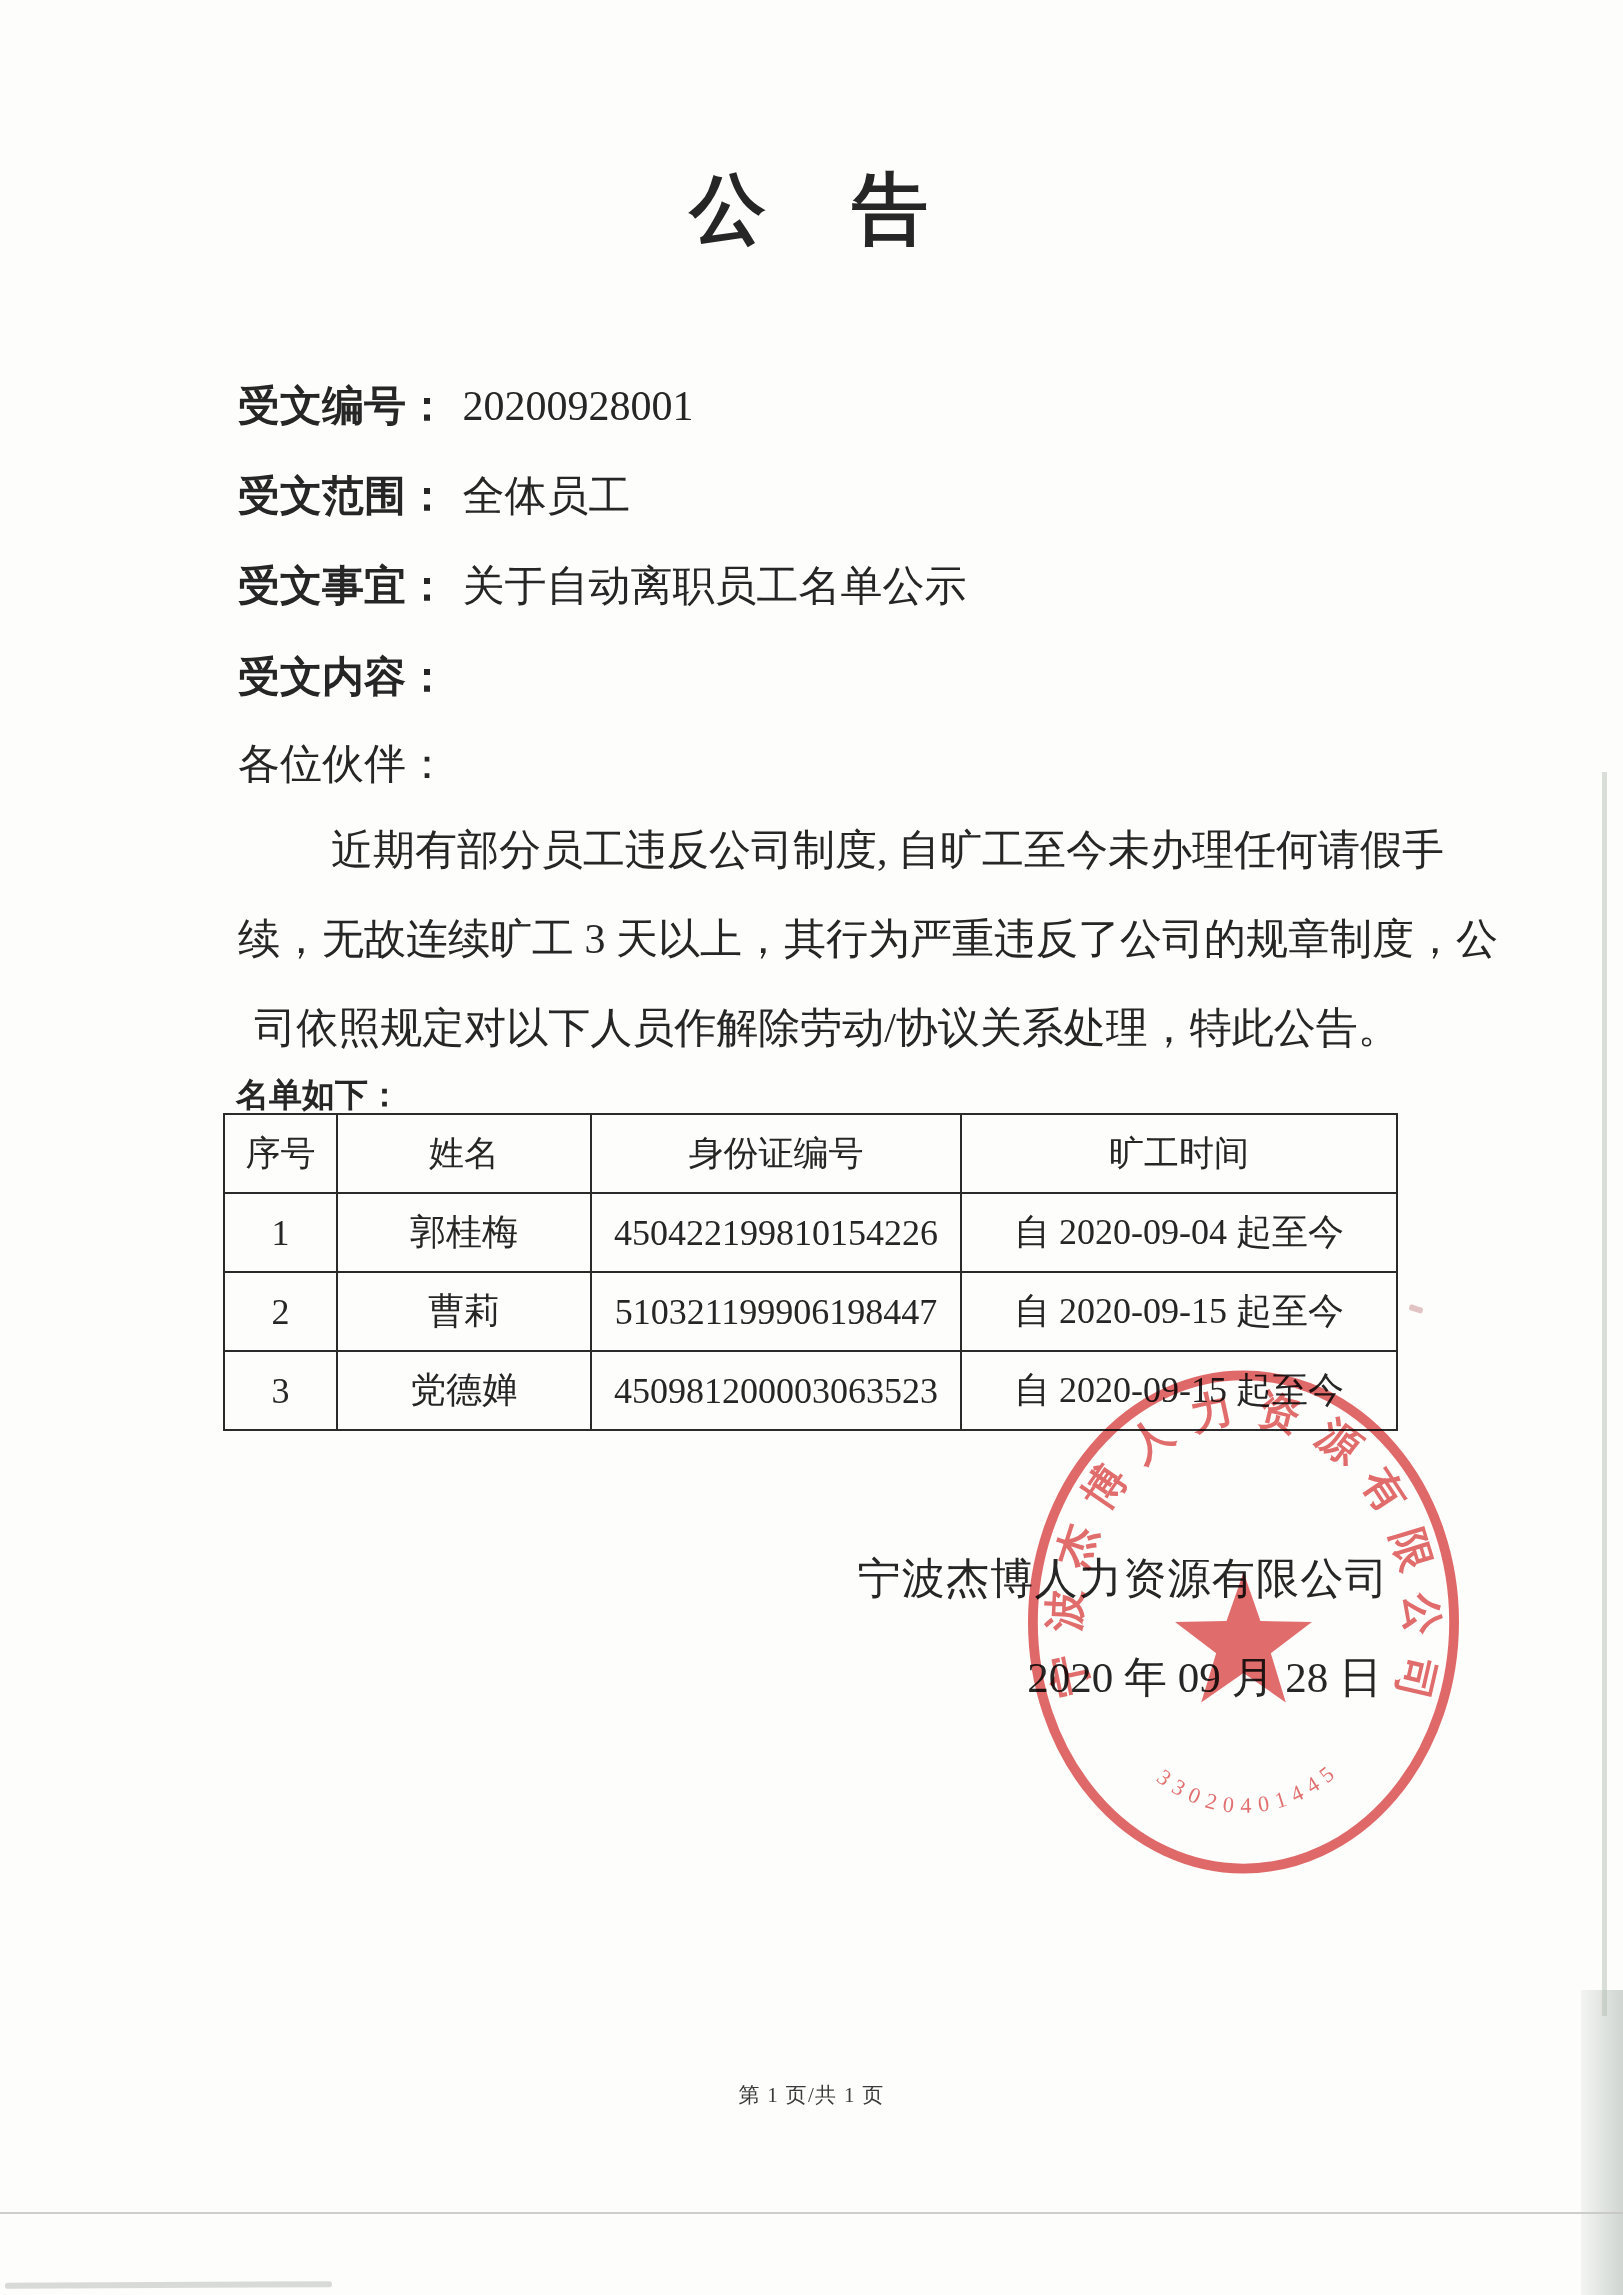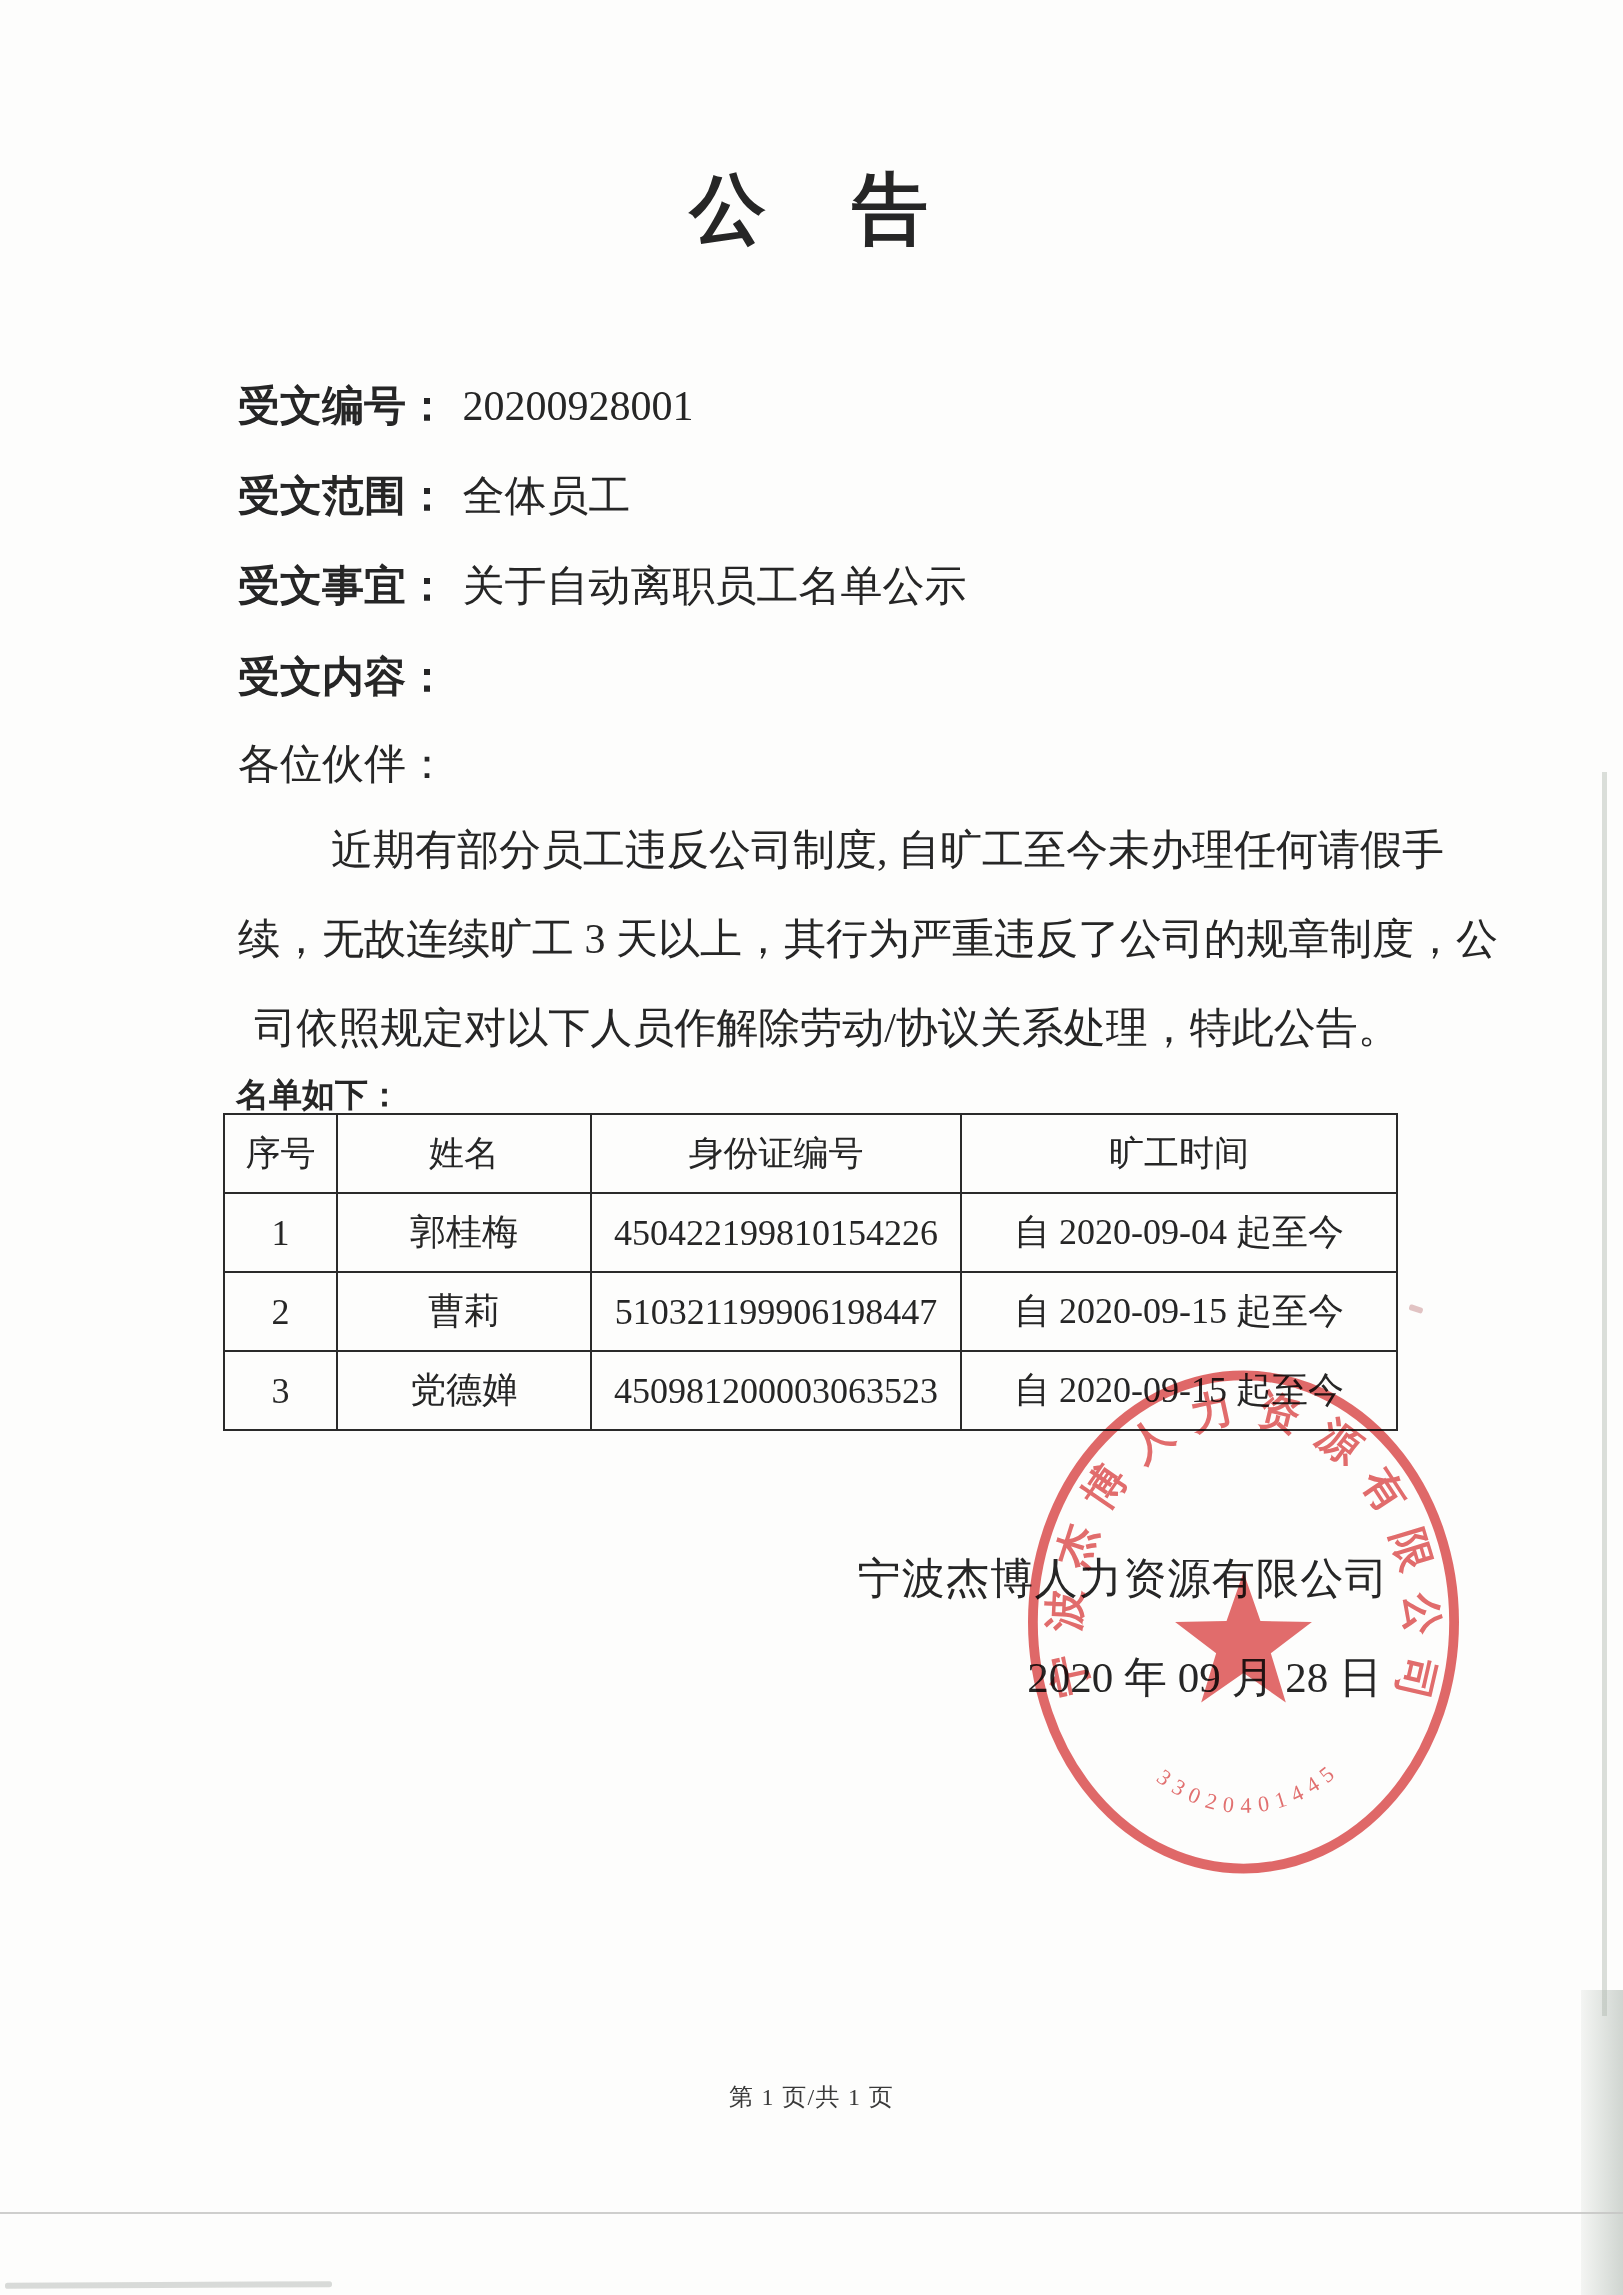--- a/index.html
+++ b/index.html
@@ -59,21 +59,21 @@
     position:absolute;right:241px;top:1649px;
     font-size:43px;white-space:nowrap;
   }
   .stamp{
     position:absolute;left:1017px;top:1363px;
     width:453px;height:518px;
     mix-blend-mode:multiply;opacity:.92;
   }
   .footer-page{
     position:absolute;left:0;top:2081px;width:100%;
-    text-align:center;font-size:24px;color:#3a3a3a;
+    text-align:center;font-size:21px;color:#3a3a3a;
     letter-spacing:1.3px;
   }
   
   .edge-vline{
     position:absolute;left:1602px;top:772px;
     width:4.6px;height:1244px;
     background:#cdd3cd;opacity:.75;
   }
   .edge-band{
     position:absolute;left:1581px;top:1990px;

